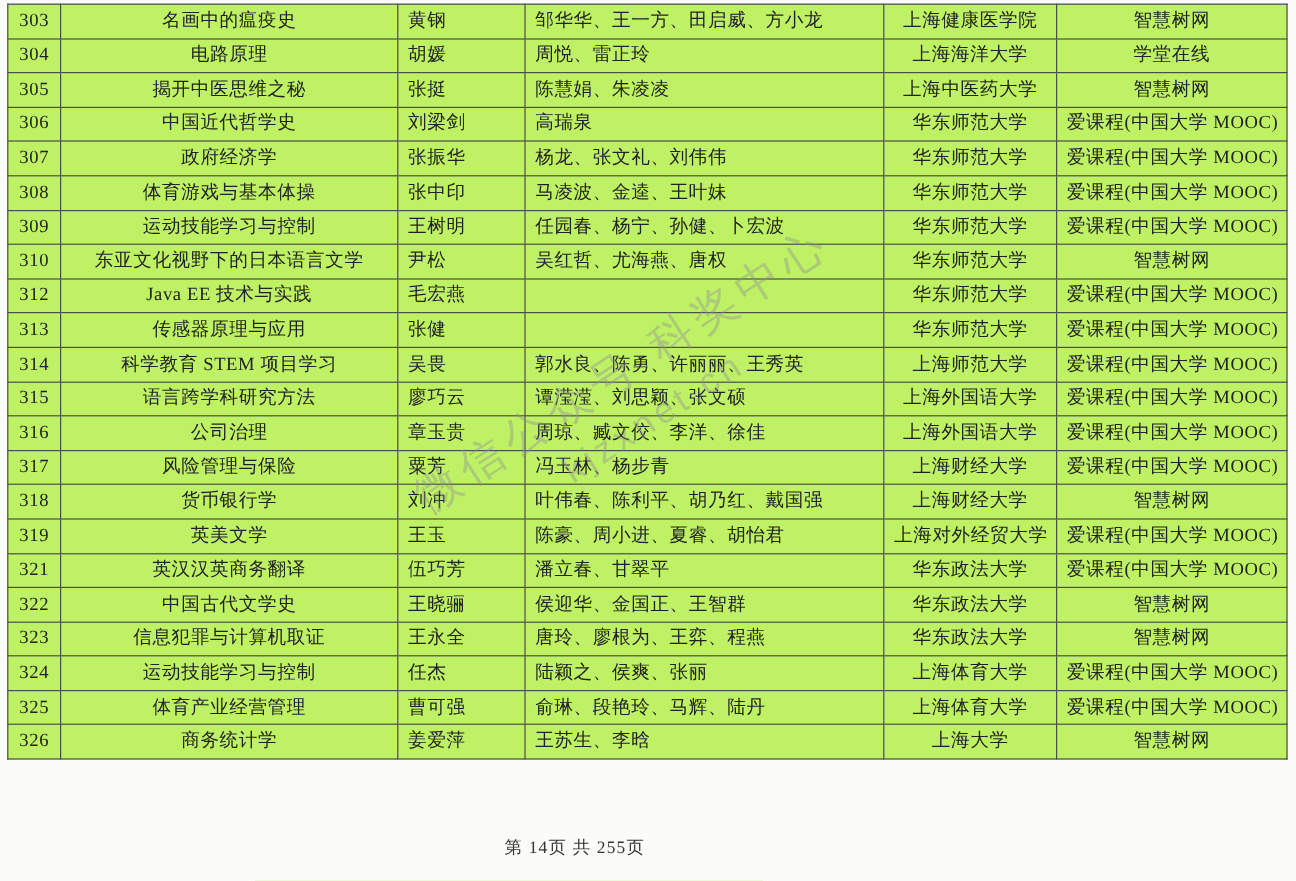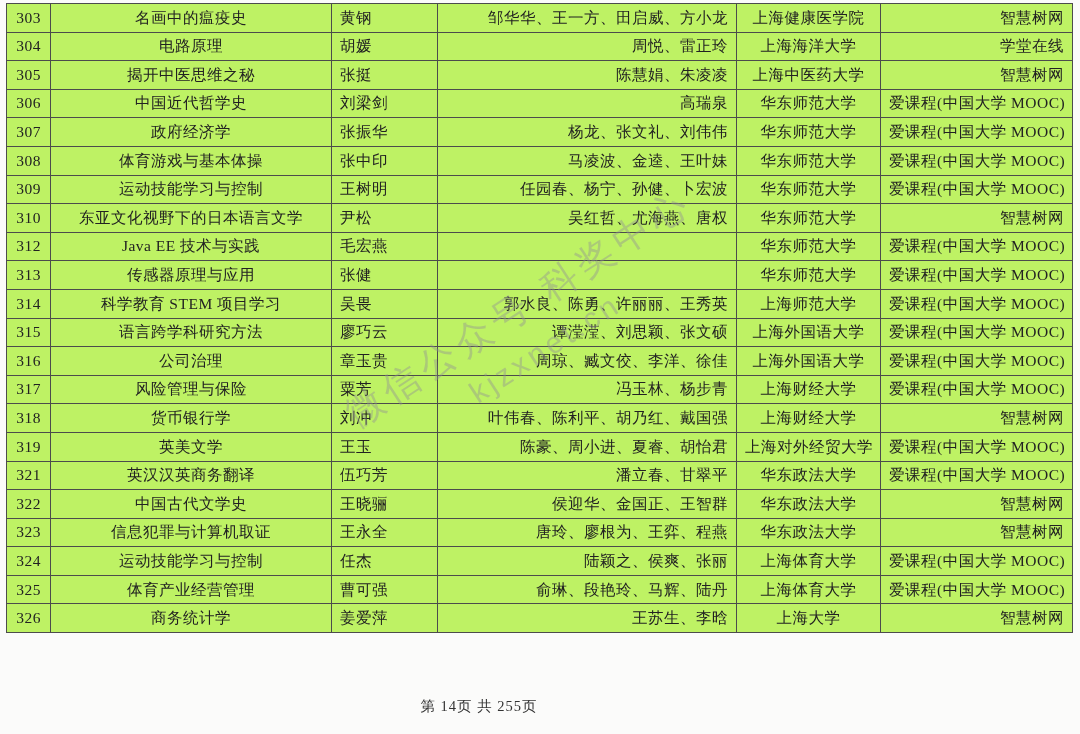--- a/index.html
+++ b/index.html
@@ -30,23 +30,23 @@
     font-size: 15.5px;
     line-height: 1.05;
     color: #222;
     white-space: nowrap;
     overflow: hidden;
     letter-spacing: 0.5px;
   }
   td.c-no { text-align: center; padding: 0 2px; font-size: 15px; letter-spacing: 0; }
   td.c-course { text-align: center; padding-left: 12px; }
   td.c-teacher { text-align: left; }
-  td.c-team { text-align: right; padding-left: 10px; }
+  td.c-team { text-align: left; padding-left: 10px; }
   td.c-univ { text-align: center; padding: 0 4px; }
-  td.c-platform { text-align: right; padding-left: 12px; letter-spacing: 0; margin-left: 32px; }
+  td.c-platform { text-align: center; padding-left: 12px; letter-spacing: 0; margin-left: 32px; }
   .watermark {
     position: absolute;
     left: 310px; top: 280px;
     width: 440px;
     transform: rotate(-33deg);
     transform-origin: center center;
     text-align: center;
     color: rgba(145,145,148,0.42);
     pointer-events: none;
     z-index: 5;

